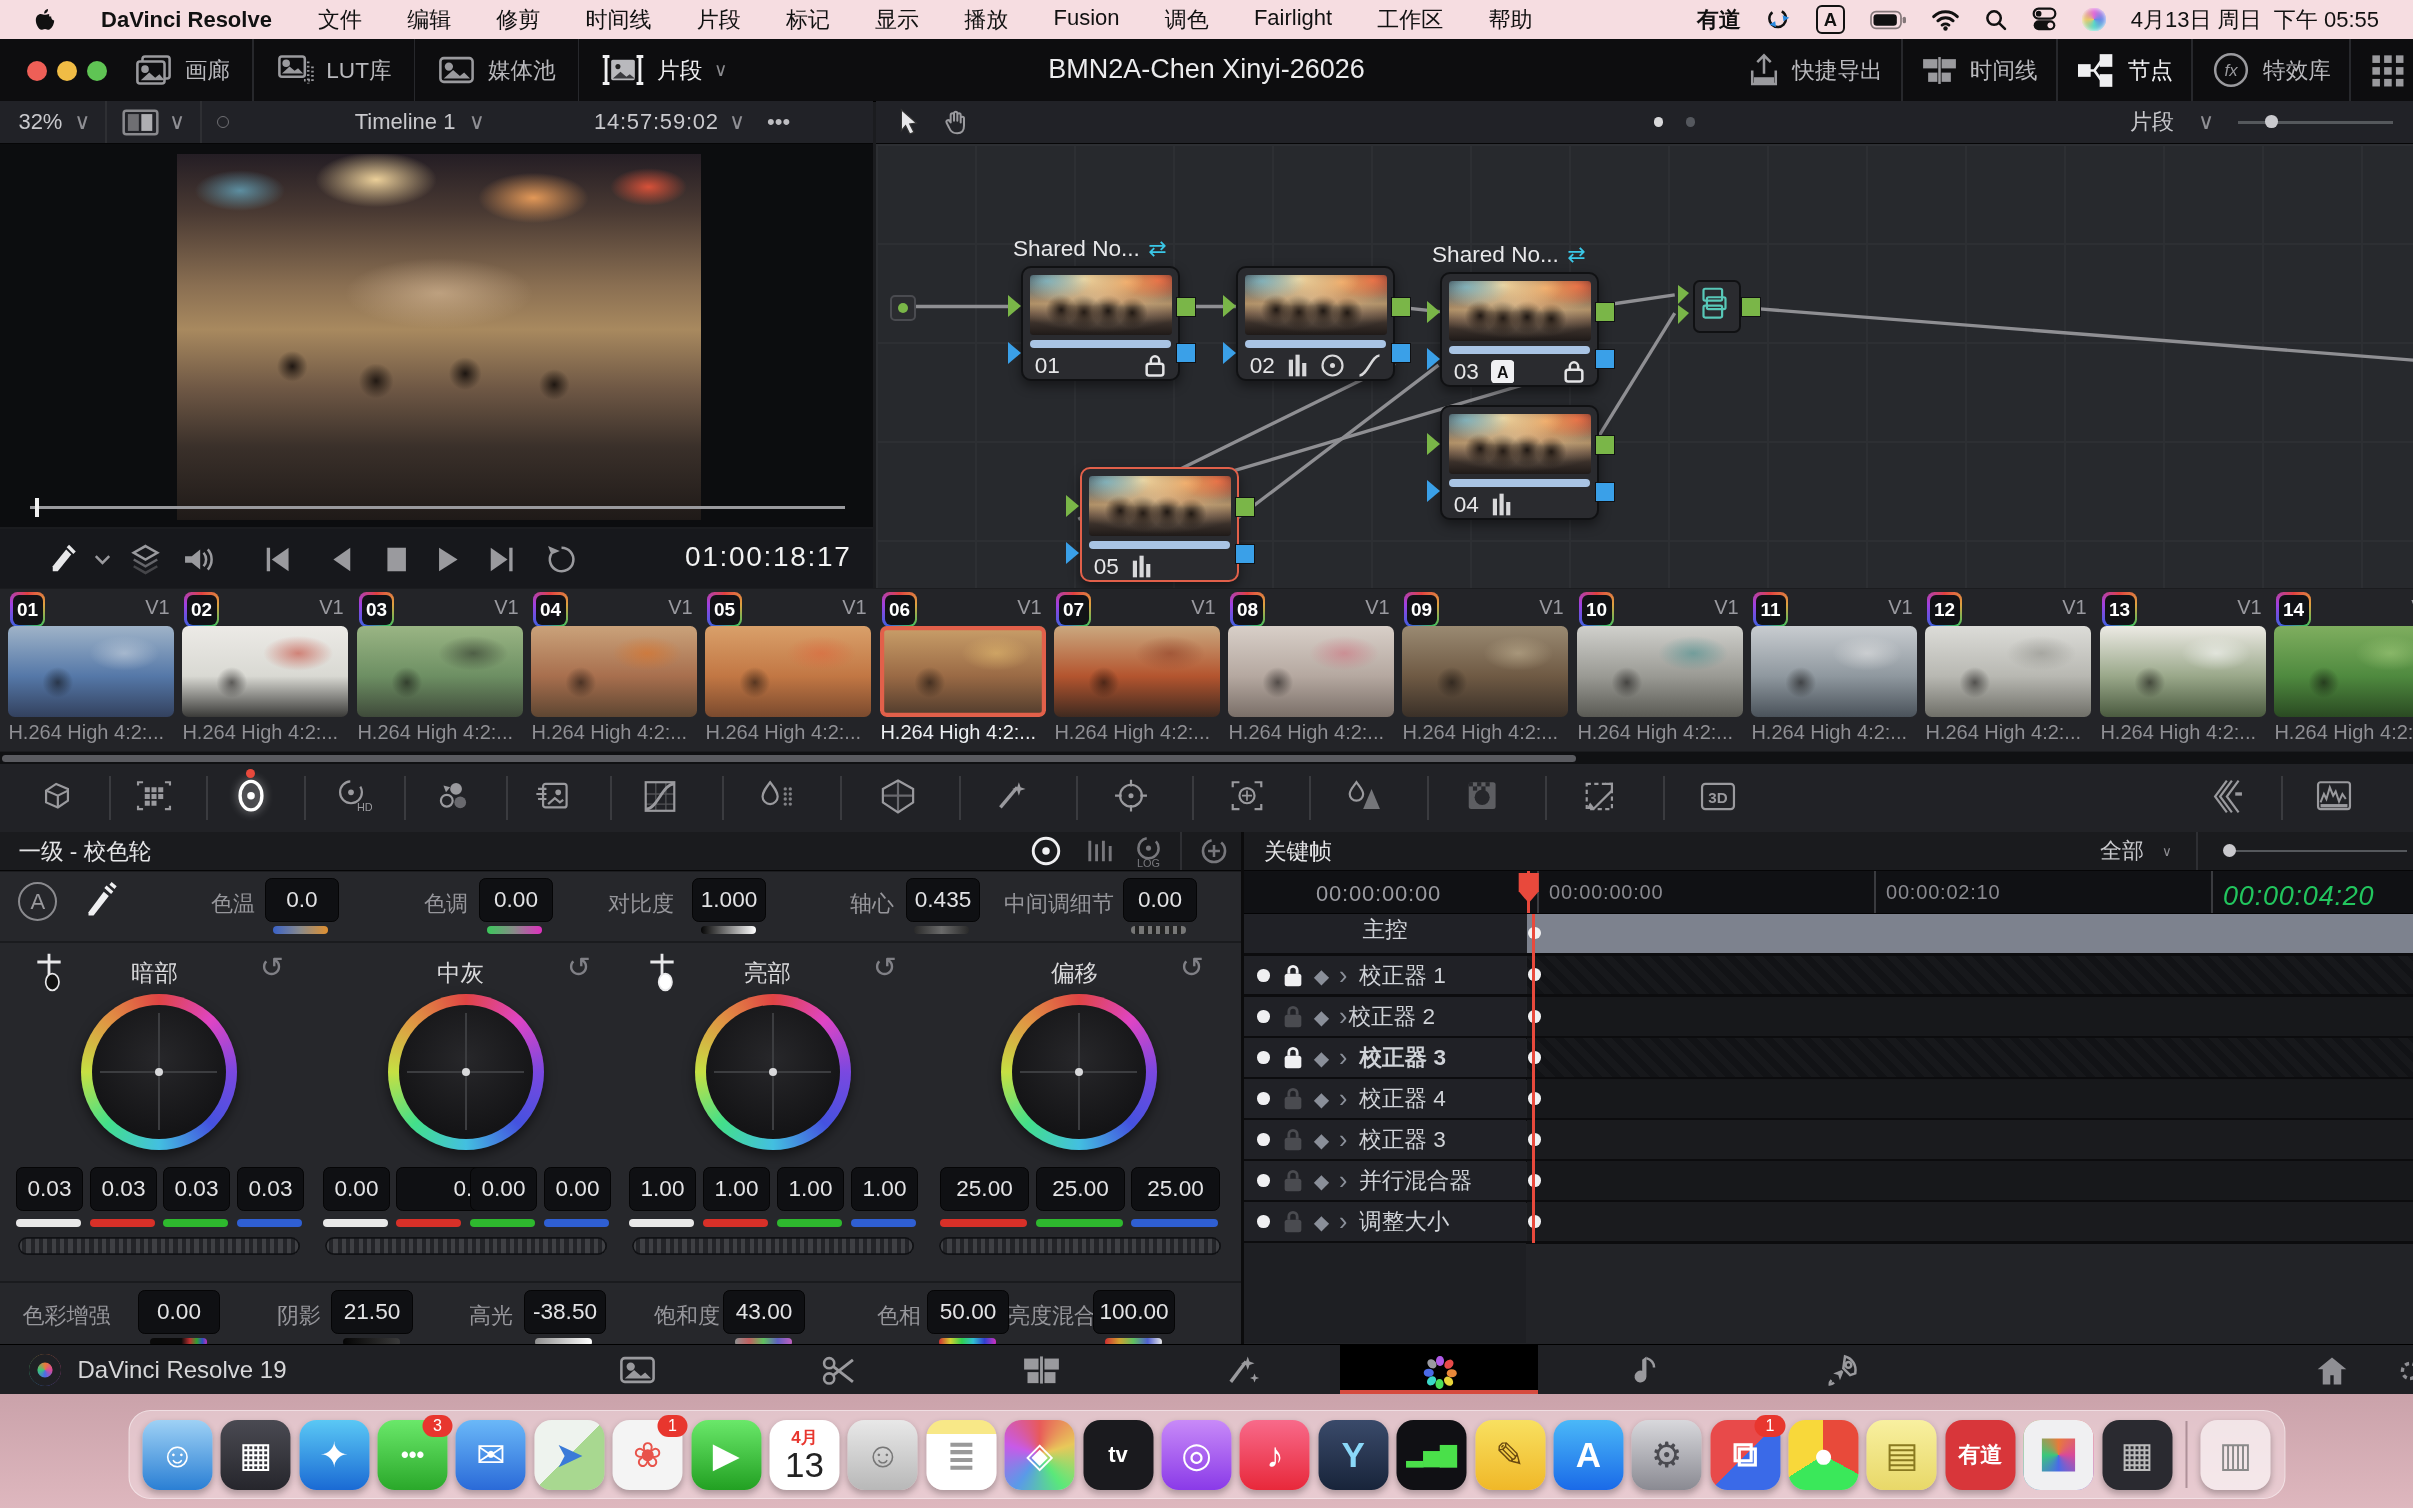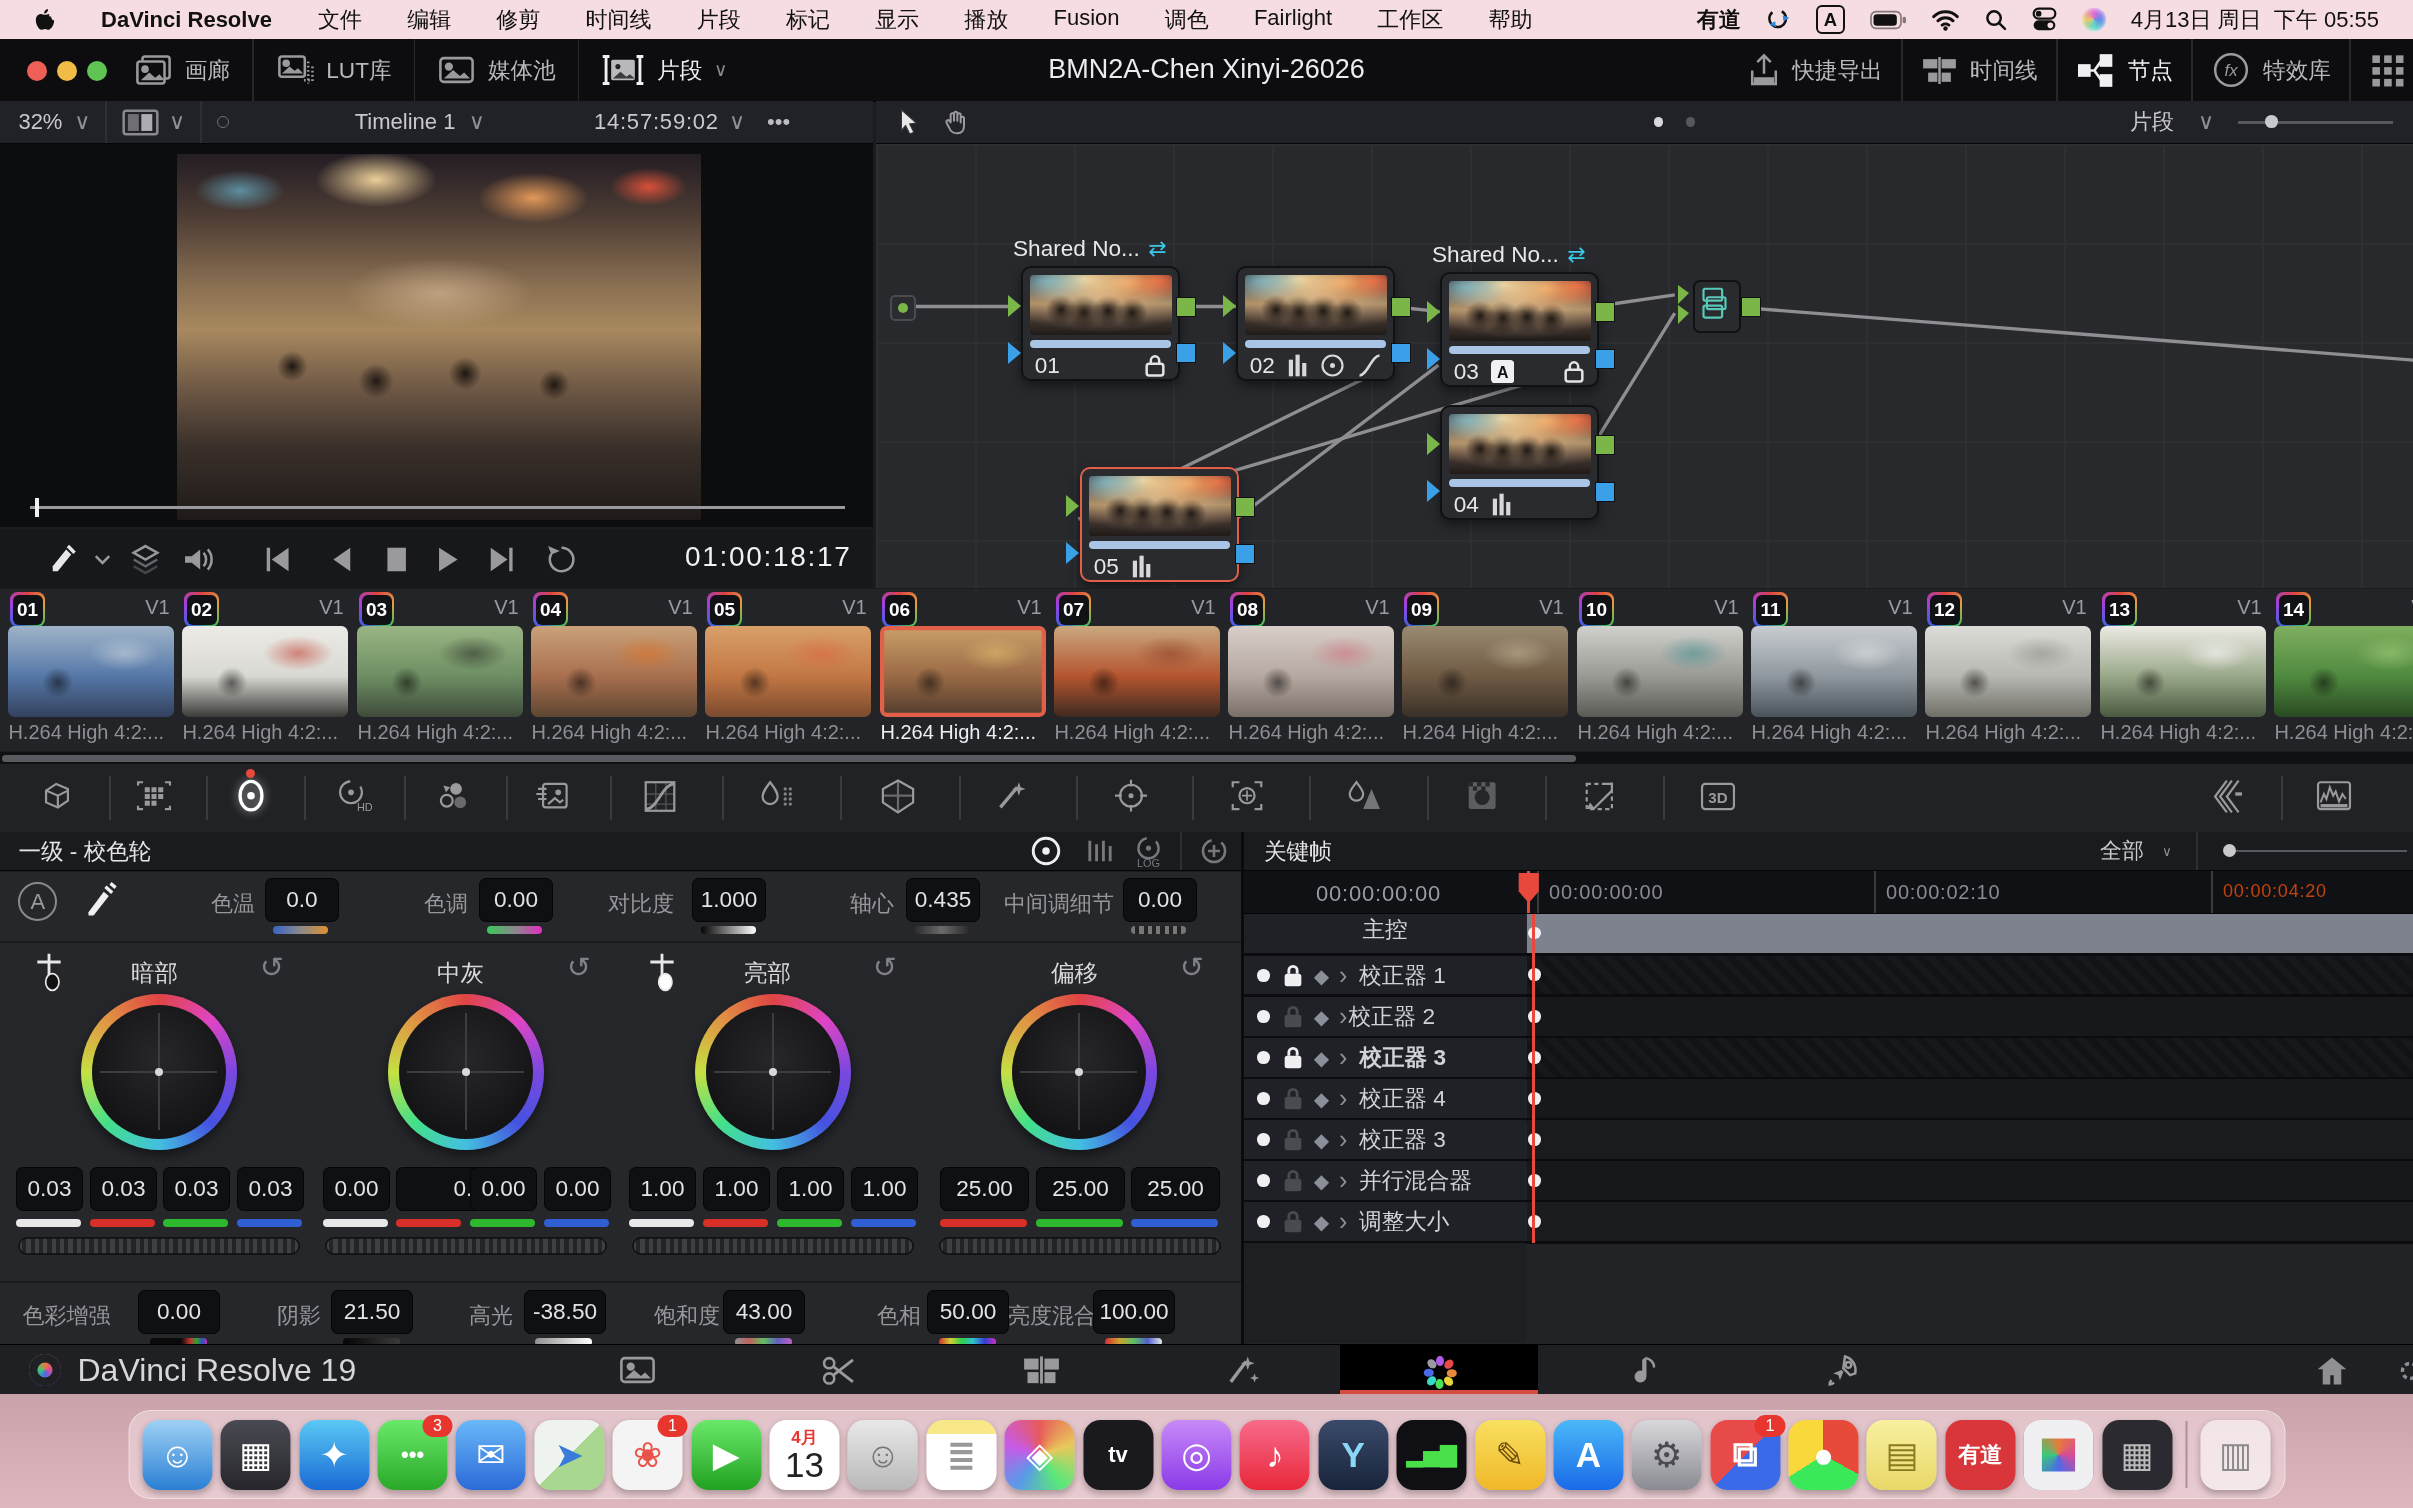--- a/index.html
+++ b/index.html
@@ -1013,21 +1013,21 @@
       <div style="position:absolute;left:985px;top:17.6px;width:178px;height:2.5px;background:#55585c"></div>
       <div style="position:absolute;left:979px;top:11.7px;width:13.4px;height:13.4px;border-radius:50%;background:#c9c9cd"></div>
     </div>
     <div id="kfruler" style="position:relative;height:42px;background:#101114;border-bottom:1.7px solid #040405">
       <span style="position:absolute;left:72px;top:10px;color:#9a9aa0;font-size:22px;letter-spacing:0.8px">00:00:00:00</span>
     <div style="position: absolute; left: 293px; top: 0px; width: 1.7px; height: 42px; background: rgb(58, 59, 63);"></div>
         <div style="position: absolute; left: 305px; top: 10px; color: rgb(138, 138, 144); font-size: 20px; letter-spacing: 0.8px;">00:00:00:00</div>
         <div style="position: absolute; left: 630px; top: 0px; width: 1.7px; height: 42px; background: rgb(58, 59, 63);"></div>
         <div style="position: absolute; left: 642px; top: 10px; color: rgb(138, 138, 144); font-size: 20px; letter-spacing: 0.8px;">00:00:02:10</div>
         <div style="position: absolute; left: 967px; top: 0px; width: 1.7px; height: 42px; background: rgb(58, 59, 63);"></div>
-        <div style="position: absolute; left: 979px; top: 10px; color: #c2410c; font-size: 18px; letter-spacing: 0.8px;">00:00:04:20</div>
+        <div style="position: absolute; left: 979px; top: 10px; color: #22c55e; font-size: 27px; letter-spacing: 0.8px; font-style: italic;">00:00:04:20</div>
         <div style="position: absolute; left: 283px; top: 0px; width: 2.5px; height: 42px; background: rgb(232, 73, 60);"></div>
         <div style="position: absolute; left: 273px; top: 0px;">
           <svg width="23.5" height="34" viewBox="0 0 28 40">
             <path d="M2 2h24v22L14 38 2 24z" fill="#e8493c"></path>
           </svg>
         </div>
       </div>
     <div id="kfrows" style="position:relative;height:429px;background:#222327">
         <div style="position: absolute; left: 0px; top: 0px; width: 282px; height: 39px; background: rgb(32, 33, 38); display: flex; align-items: flex-start;">
           <div class="kfname" style="margin: 0px auto;">主控</div>
@@ -1141,21 +1141,21 @@
         <div style="position: absolute; left: 284px; top: 301px; width: 12.6px; height: 12.6px; border-radius: 50%; background: rgb(240, 240, 242);"></div>
         <div style="position: absolute; left: 0px; top: 327px; width: 1170px; height: 2.5px; background: rgb(12, 12, 14);"></div>
         <div style="position: absolute; left: 0px; top: 329px; width: 282px; height: 100px; background: rgb(30, 31, 35);"></div>
         <div style="position: absolute; left: 288px; top: 0px; width: 2.5px; height: 329px; background: rgb(232, 73, 60);"></div>
       </div>
   </div>
 
   <div id="bottombar" class="abs">
     <div class="row" style="height:100%">
       <span style="margin-left:28.5px;width:32px;height:32px;border-radius:50%;background:conic-gradient(#e87a3a,#d84a9a,#4a6ae8,#3ac87a,#e87a3a);box-shadow:inset 0 0 0 8.4px #1f2024"></span>
-      <span style="margin-left:17px;font-size:32px">DaVinci Resolve 19</span>
+      <span style="margin-left:17px;font-size:24px">DaVinci Resolve 19</span>
     </div>
     <div id="pagesroot">
         <div style="position: absolute; left: 618px; top: 8.4px;">
           <svg width="39" height="34" viewBox="0 0 46 40" fill="none" stroke="#9a9a9e" stroke-width="3">
             <rect x="4" y="6" width="38" height="28" rx="4"></rect>
             <circle cx="15" cy="16" r="3.4" fill="#9a9a9e"></circle>
             <path d="M8 30l11-10 8 7 5-4 7 7z" fill="#9a9a9e" stroke="none"></path>
           </svg>
         </div>
         <div style="position: absolute; left: 819px; top: 8.4px;">

